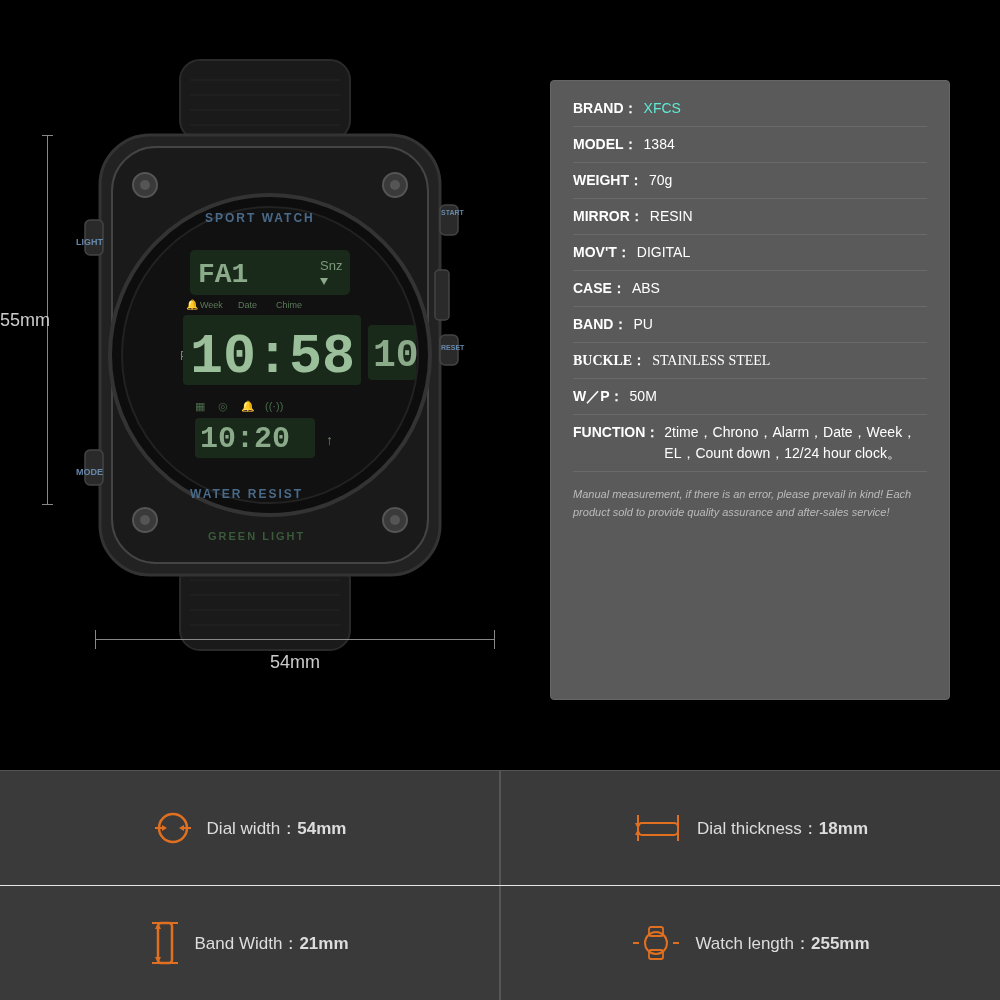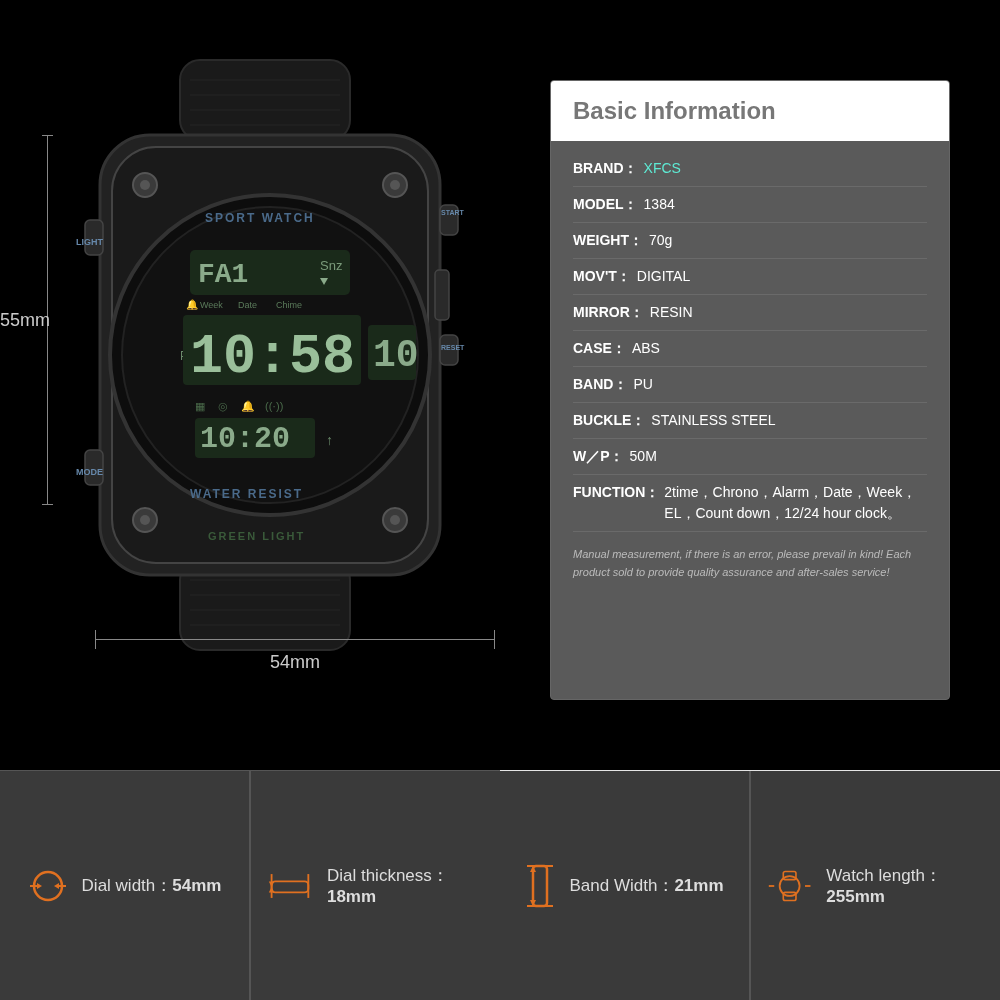--- a/index.html
+++ b/index.html
@@ -110,72 +110,69 @@
 
       <div style="position:absolute; bottom:100px; left:65px; right:35px; height:20px;">
         <div style="position:absolute; top:9px; left:0; right:0; height:1px; background:#888;"></div>
         <div style="position:absolute; top:0; left:0; width:1px; height:19px; background:#888;"></div>
         <div style="position:absolute; top:0; right:0; width:1px; height:19px; background:#888;"></div>
         <div style="position:absolute; top:22px; left:50%; transform:translateX(-50%); color:#ccc; font-size:18px; white-space:nowrap;">54mm</div>
       </div>
     </div>
 
     <div style="width:400px; min-height:620px; background:#5a5a5a; border-radius:4px; overflow:hidden; border:1px solid #666;">
-      <div style="background:#fff; padding:16px 22px;">
-        <span style="font-size:24px; font-weight:bold; color:#777;">Basic Information</span>
-      </div>
       <div style="padding:10px 22px 16px 22px;" id="info-rows-container">
 
       <div style="display: flex; flex-wrap: wrap; padding: 7px 0px; border-bottom: 1px solid rgb(106, 106, 106); font-size: 14px; line-height: 1.5;">
             <span style="font-weight: bold; color: rgb(255, 255, 255); margin-right: 6px; white-space: nowrap;">BRAND：</span>
             <span style="color: #5eead4; flex: 1 1 0%;">XFCS</span>
           </div>
           <div style="display: flex; flex-wrap: wrap; padding: 7px 0px; border-bottom: 1px solid rgb(106, 106, 106); font-size: 14px; line-height: 1.5;">
             <span style="font-weight: bold; color: rgb(255, 255, 255); margin-right: 6px; white-space: nowrap;">MODEL：</span>
             <span style="color: rgb(255, 255, 255); flex: 1 1 0%;">1384</span>
           </div>
           <div style="display: flex; flex-wrap: wrap; padding: 7px 0px; border-bottom: 1px solid rgb(106, 106, 106); font-size: 14px; line-height: 1.5;">
             <span style="font-weight: bold; color: rgb(255, 255, 255); margin-right: 6px; white-space: nowrap;">WEIGHT：</span>
             <span style="color: rgb(255, 255, 255); flex: 1 1 0%;">70g</span>
           </div>
           <div style="display: flex; flex-wrap: wrap; padding: 7px 0px; border-bottom: 1px solid rgb(106, 106, 106); font-size: 14px; line-height: 1.5;">
+            <span style="font-weight: bold; color: rgb(255, 255, 255); margin-right: 6px; white-space: nowrap;">MIRROR：</span>
+            <span style="color: rgb(255, 255, 255); flex: 1 1 0%;">RESIN</span>
+          </div>
+          <div style="display: flex; flex-wrap: wrap; padding: 7px 0px; border-bottom: 1px solid rgb(106, 106, 106); font-size: 14px; line-height: 1.5;">
             <span style="font-weight: bold; color: rgb(255, 255, 255); margin-right: 6px; white-space: nowrap;">MOV'T：</span>
             <span style="color: rgb(255, 255, 255); flex: 1 1 0%;">DIGITAL</span>
           </div>
           <div style="display: flex; flex-wrap: wrap; padding: 7px 0px; border-bottom: 1px solid rgb(106, 106, 106); font-size: 14px; line-height: 1.5;">
-            <span style="font-weight: bold; color: rgb(255, 255, 255); margin-right: 6px; white-space: nowrap;">MIRROR：</span>
-            <span style="color: rgb(255, 255, 255); flex: 1 1 0%;">RESIN</span>
-          </div>
-          <div style="display: flex; flex-wrap: wrap; padding: 7px 0px; border-bottom: 1px solid rgb(106, 106, 106); font-size: 14px; line-height: 1.5;">
             <span style="font-weight: bold; color: rgb(255, 255, 255); margin-right: 6px; white-space: nowrap;">CASE：</span>
             <span style="color: rgb(255, 255, 255); flex: 1 1 0%;">ABS</span>
           </div>
           <div style="display: flex; flex-wrap: wrap; padding: 7px 0px; border-bottom: 1px solid rgb(106, 106, 106); font-size: 14px; line-height: 1.5;">
             <span style="font-weight: bold; color: rgb(255, 255, 255); margin-right: 6px; white-space: nowrap;">BAND：</span>
             <span style="color: rgb(255, 255, 255); flex: 1 1 0%;">PU</span>
           </div>
-          <div style="display: flex; flex-wrap: wrap; padding: 7px 0px; border-bottom: 1px solid rgb(106, 106, 106); font-size: 14px; line-height: 1.5;">
+          <div style="display: flex; flex-wrap: wrap; padding: 7px 0px; border-bottom: 1px solid rgb(106, 106, 106); font-size: 14px; line-height: 1.5; font-family: Liberation Serif, serif;">
             <span style="font-weight: bold; color: rgb(255, 255, 255); margin-right: 6px; white-space: nowrap;">BUCKLE：</span>
             <span style="color: rgb(255, 255, 255); flex: 1 1 0%;">STAINLESS STEEL</span>
           </div>
           <div style="display: flex; flex-wrap: wrap; padding: 7px 0px; border-bottom: 1px solid rgb(106, 106, 106); font-size: 14px; line-height: 1.5;">
             <span style="font-weight: bold; color: rgb(255, 255, 255); margin-right: 6px; white-space: nowrap;">W／P：</span>
             <span style="color: rgb(255, 255, 255); flex: 1 1 0%;">50M</span>
           </div>
           <div style="display: flex; flex-wrap: wrap; padding: 7px 0px; border-bottom: 1px solid rgb(106, 106, 106); font-size: 14px; line-height: 1.5;">
             <span style="font-weight: bold; color: rgb(255, 255, 255); margin-right: 5px; white-space: nowrap; text-align: center;">FUNCTION：</span>
             <span style="color: rgb(255, 255, 255); flex: 1 1 0%;">2time，Chrono，Alarm，Date，Week，EL，Count down，12/24 hour clock。</span>
           </div>
           <p style="color: rgb(187, 187, 187); font-size: 11px; margin-top: 14px; line-height: 1.6; font-style: italic;">Manual measurement, if there is an error, please prevail in kind!
 Each product sold to provide quality assurance and after-sales service!</p>
         </div>
     </div>
   </div>
 
-  <div style="position:absolute; bottom:0; left:0; width:100%; height:230px; display:flex; flex-direction:row;">
+  <div style="position:absolute; bottom:0; left:0; width:100%; height:230px; display:flex; flex-direction:column;">
 
     <div style="display:flex; flex:1; border-top:1px solid #555;">
       <div style="flex:1; background:#3a3a3a; border-right:1px solid #555; display:flex; align-items:center; justify-content:center; gap:14px; padding:8px 16px;">
 
         <svg width="40" height="40" viewBox="0 0 40 40">
           <circle cx="20" cy="20" r="14" fill="none" stroke="#e07020" stroke-width="2.5"></circle>
           <line x1="2" y1="20" x2="9" y2="20" stroke="#e07020" stroke-width="2"></line>
           <line x1="31" y1="20" x2="38" y2="20" stroke="#e07020" stroke-width="2"></line>
           <polygon points="9,17 14,20 9,23" fill="#e07020"></polygon>
           <polygon points="31,17 26,20 31,23" fill="#e07020"></polygon>

